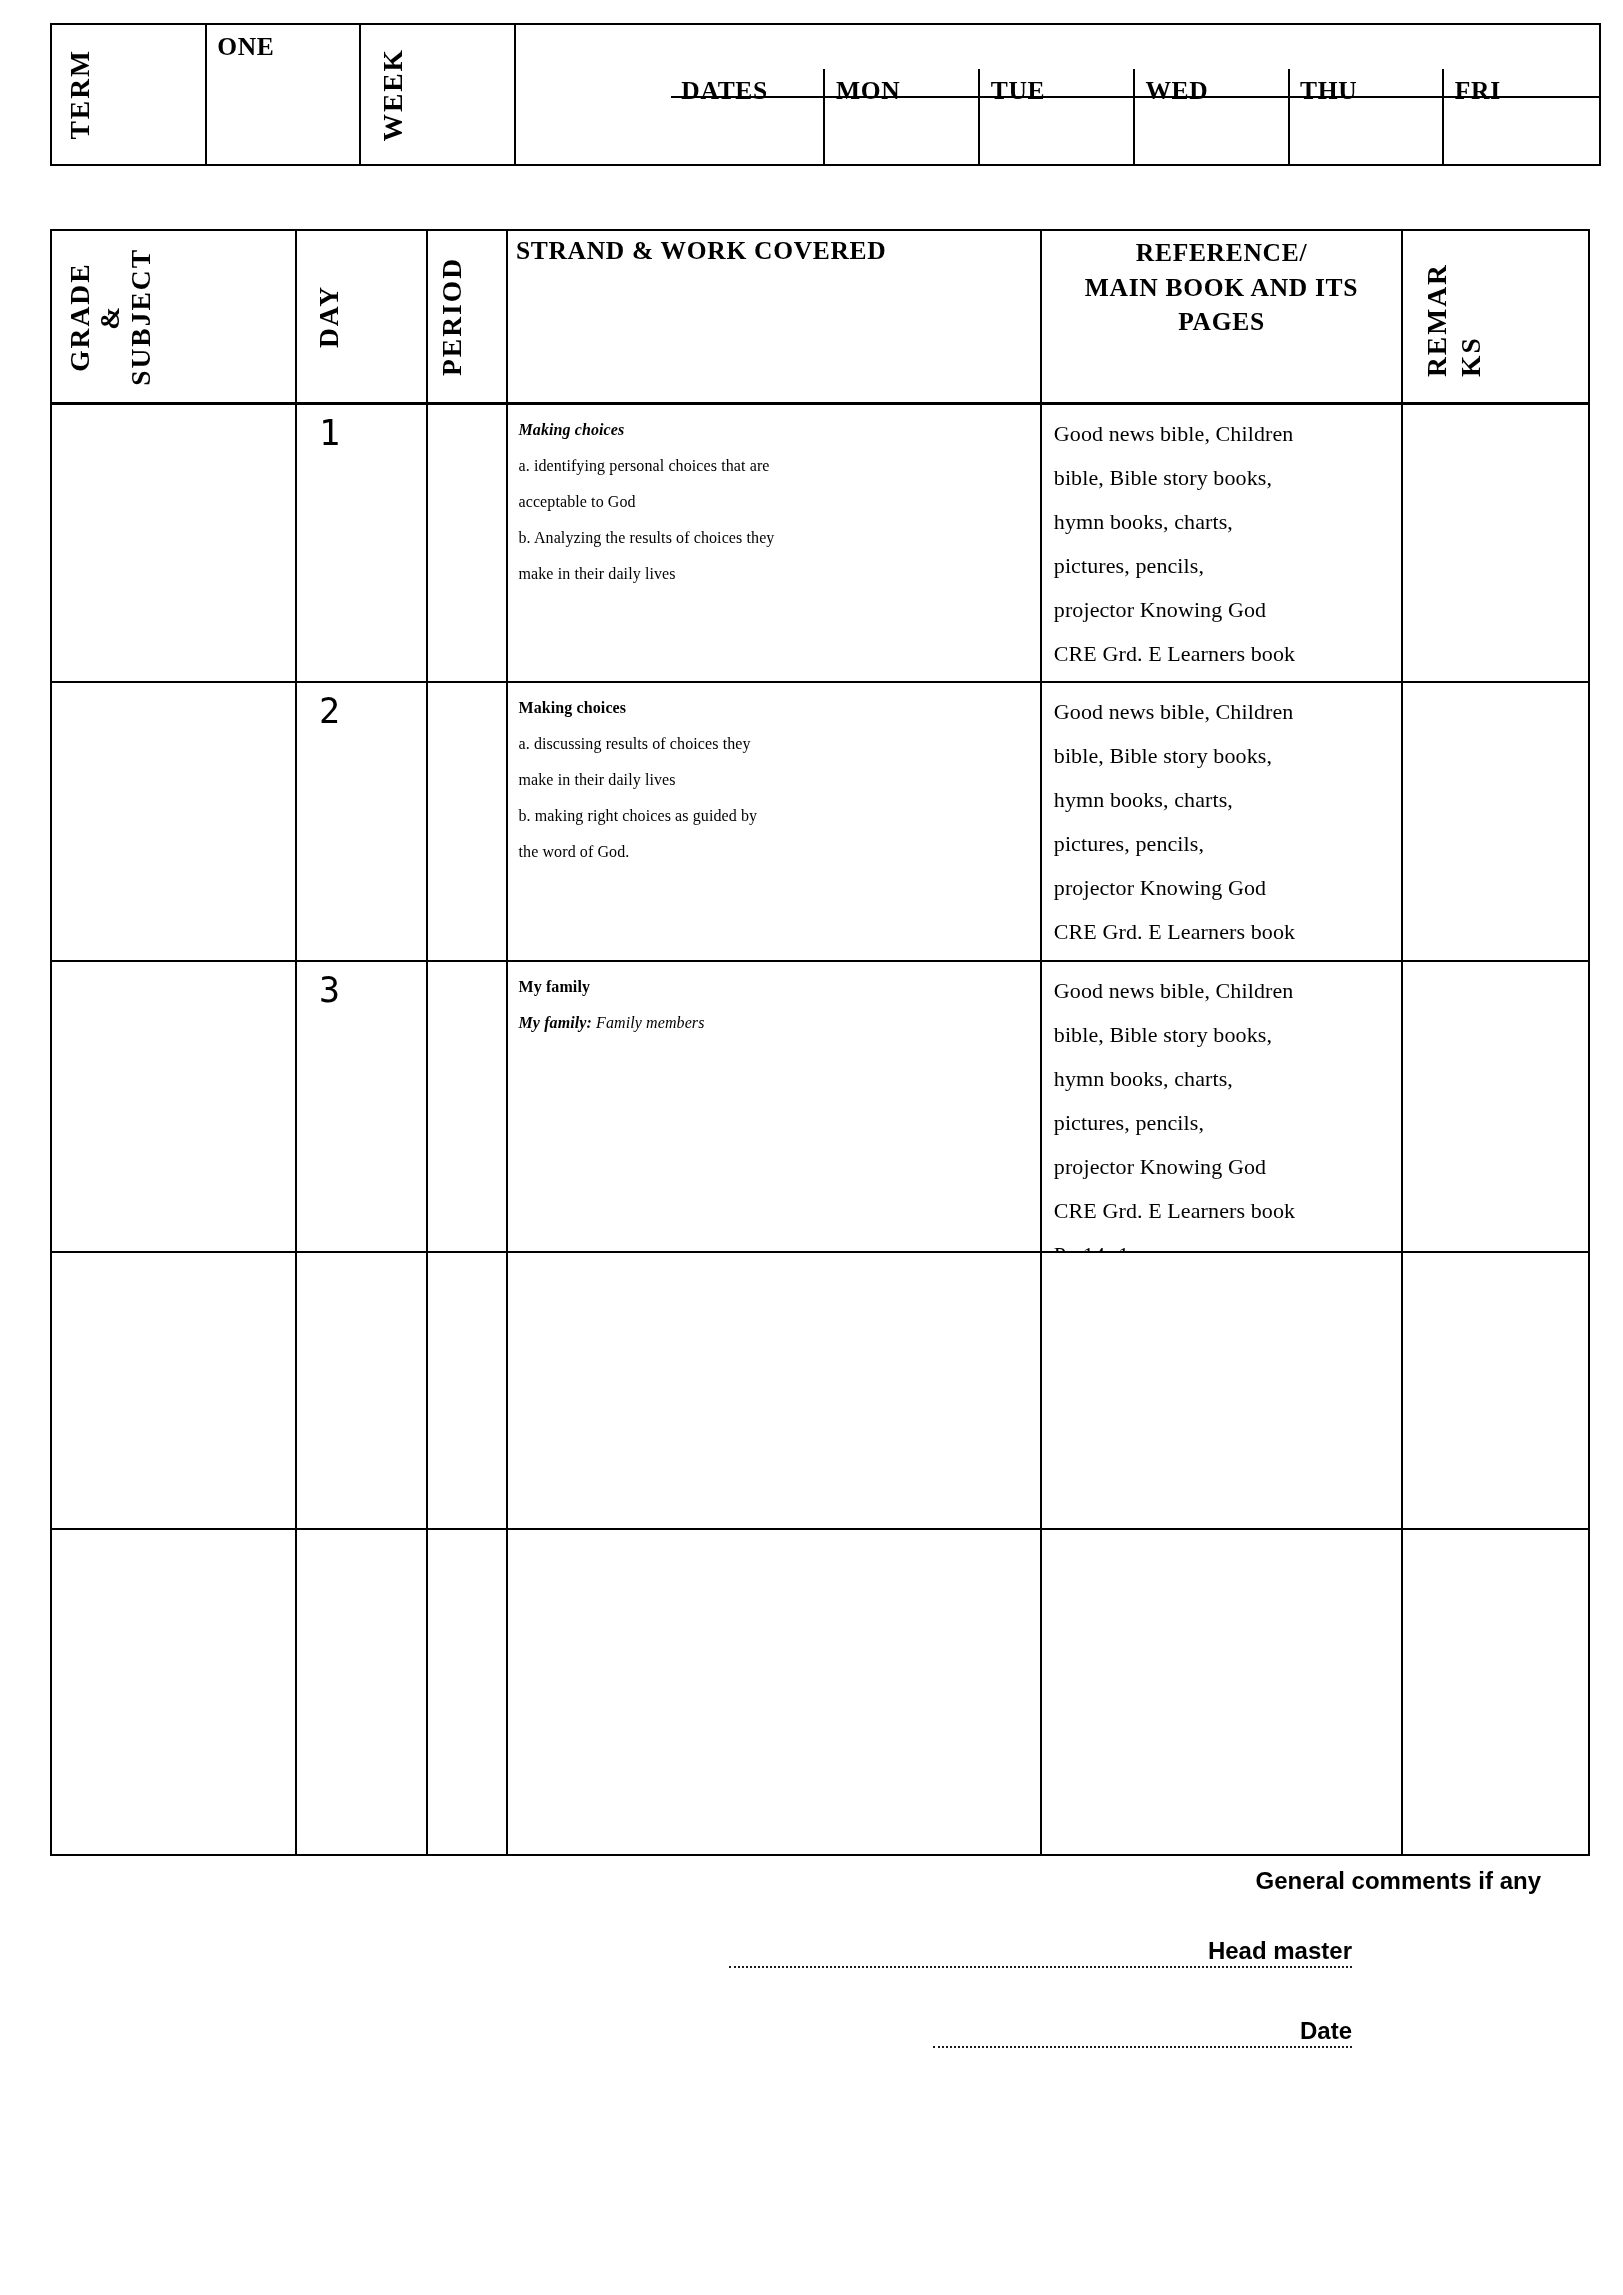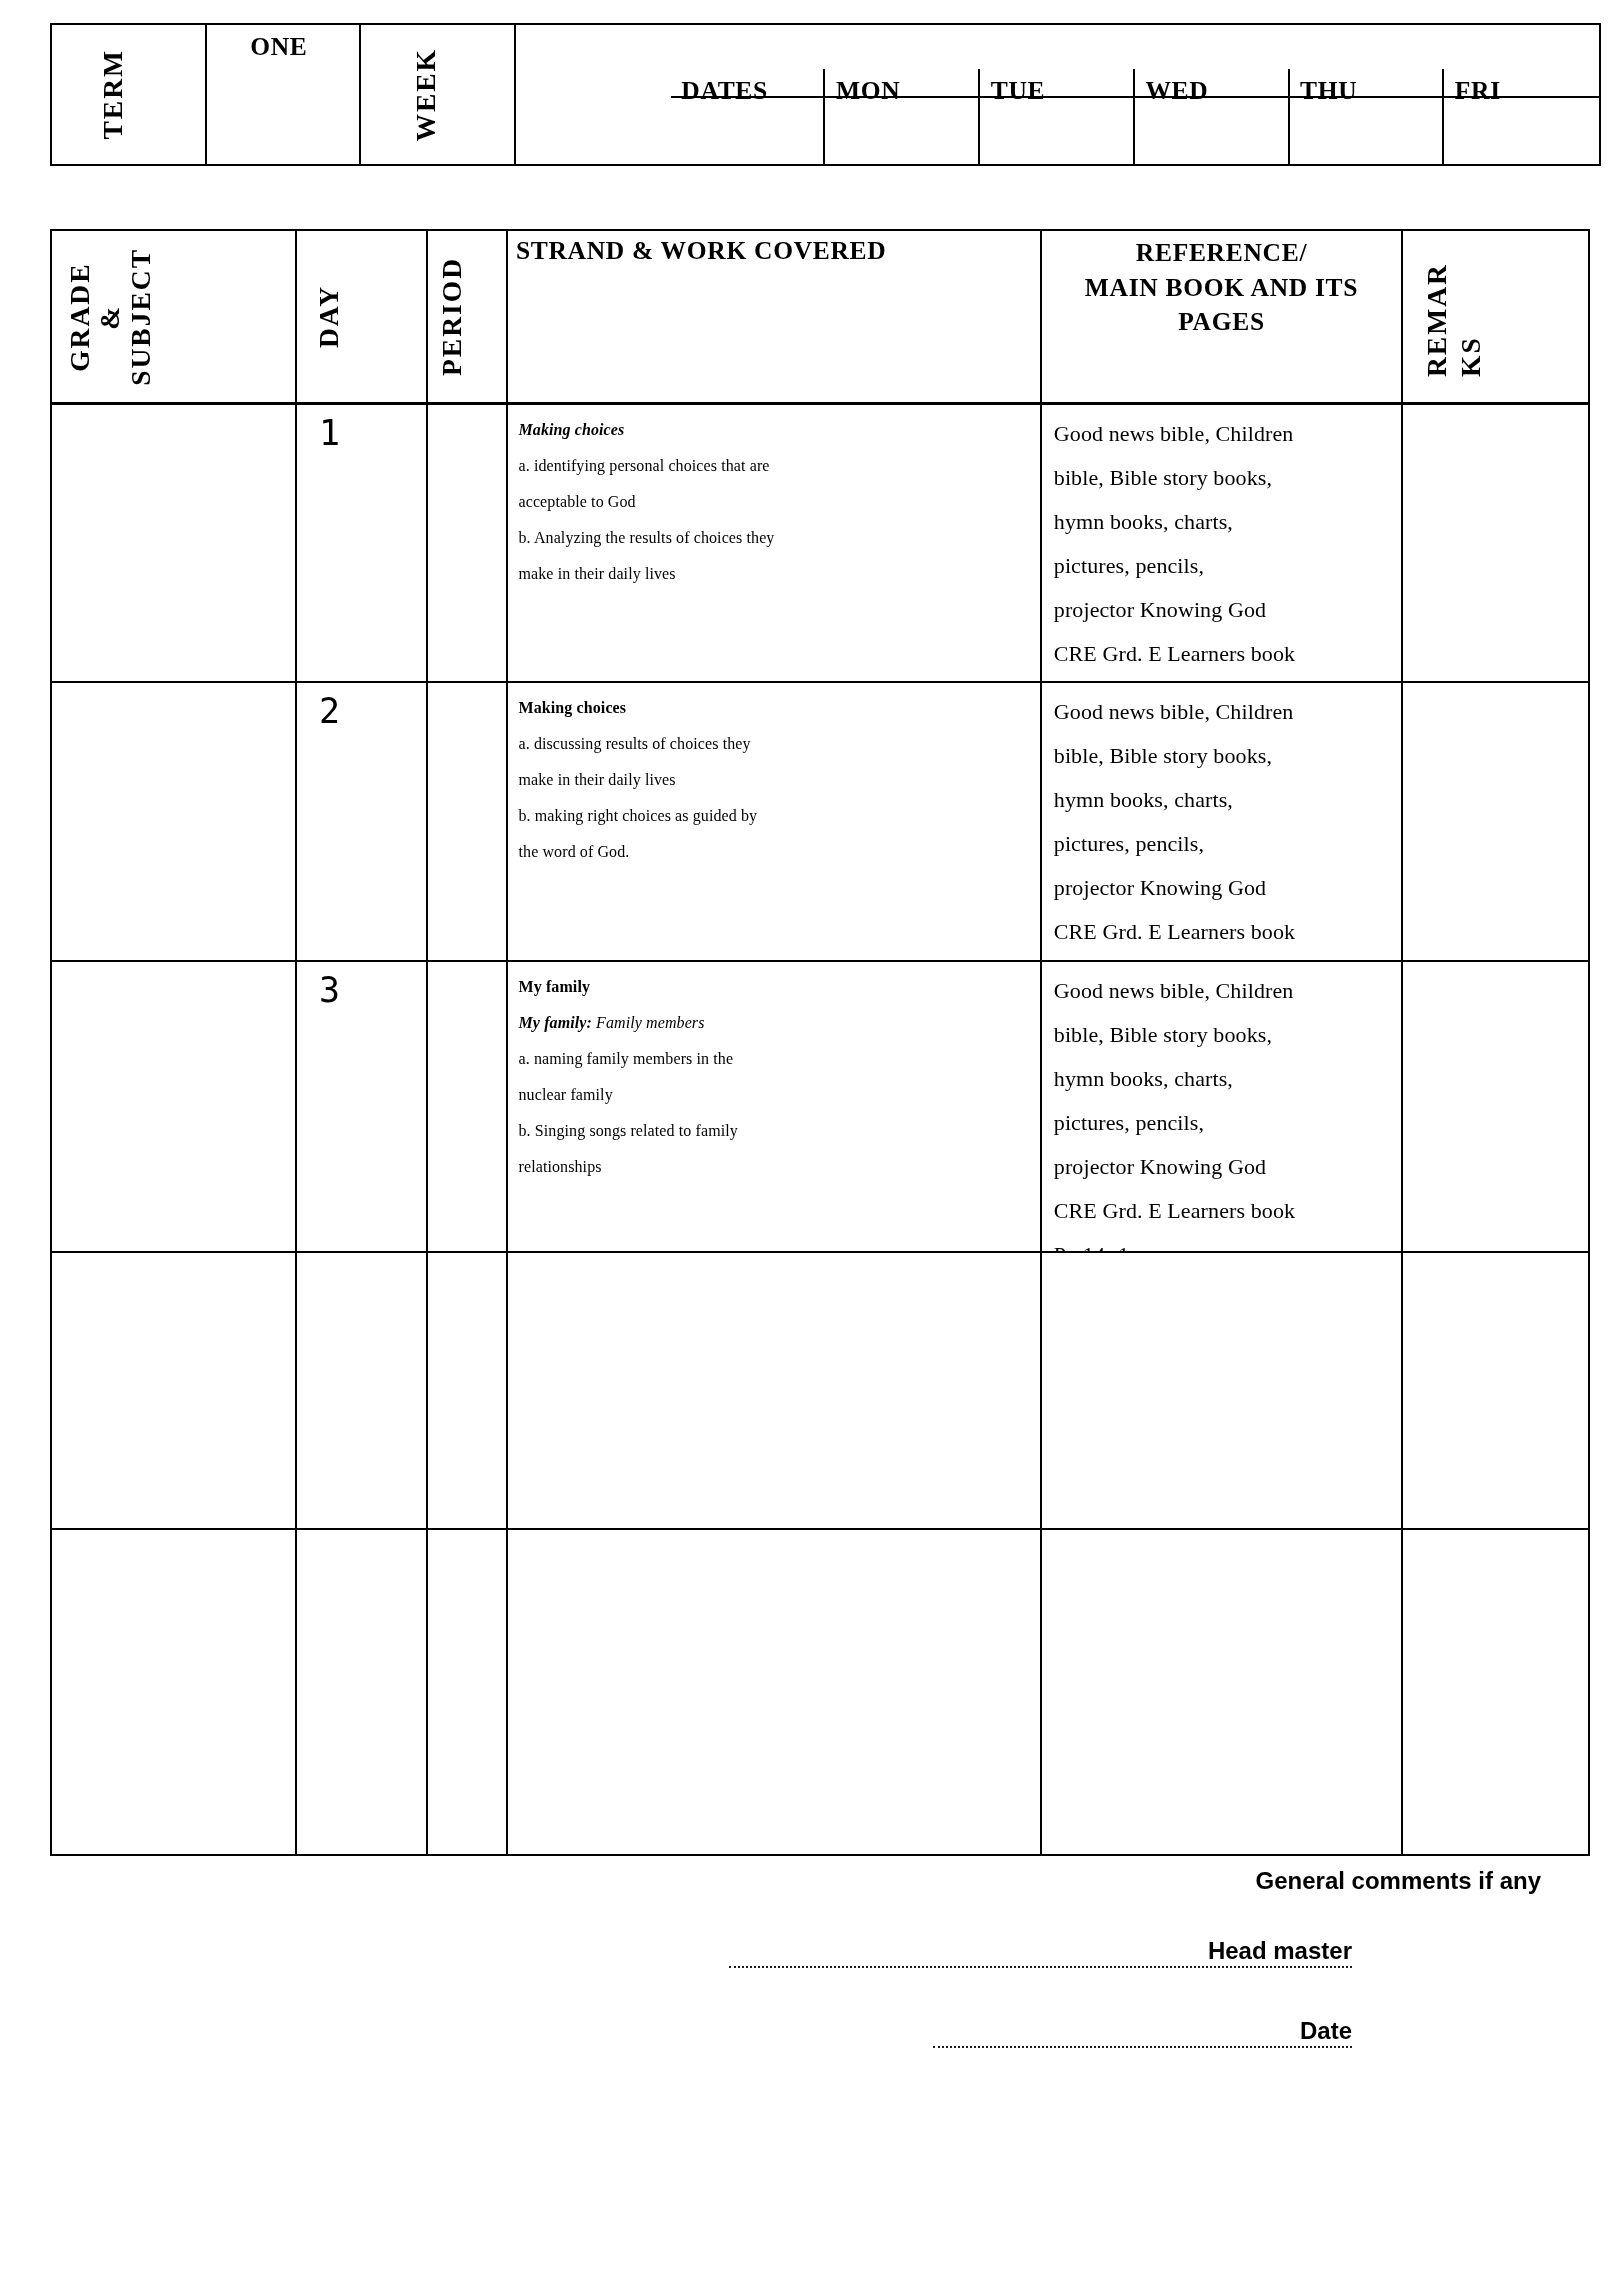--- a/index.html
+++ b/index.html
@@ -20,21 +20,21 @@
     display:grid;
     grid-template-columns:repeat(10,1fr);
     grid-template-rows:73px 1fr;
   }
   .tt-cell{
     box-sizing:border-box;
     border-right:2px solid #000;
     position:relative;
   }
   .tt-cell.last{border-right:none;}
-  .tt-span2{grid-row:1 / 3;margin-left:33px;}
+  .tt-span2{grid-row:1 / 3;}
   .tt-top{border-bottom:2.6px solid #000;margin-top:44px;}
   .tt-bottom{border-bottom:none;}
   .tt-label{
     display:block;
     padding:6.5px 3.9px 0 10.5px;
     font-weight:bold;
     font-size:25.5px;
     letter-spacing:0.7px;
     white-space:nowrap;
   }
@@ -274,24 +274,20 @@
 
     <div class="mt-cell"></div>
     <div class="mt-cell">
       <div class="day-num">3</div>
     </div>
     <div class="mt-cell"></div>
     <div class="mt-cell">
       <div class="strand-body">
         <div class="t-bold">My family</div>
         <div><span class="t-bold-italic">My family:</span><span class="t-italic"> Family members</span></div>
-        <div class="pre">a. naming family members in the
-nuclear family
-b. Singing songs related to family
-relationships</div>
       </div>
     </div>
     <div class="mt-cell">
       <div class="ref-body pre">Good news bible, Children
 bible, Bible story books,
 hymn books, charts,
 pictures, pencils,
 projector Knowing God
 CRE Grd. E Learners book
 Pg.14- 1</div>

